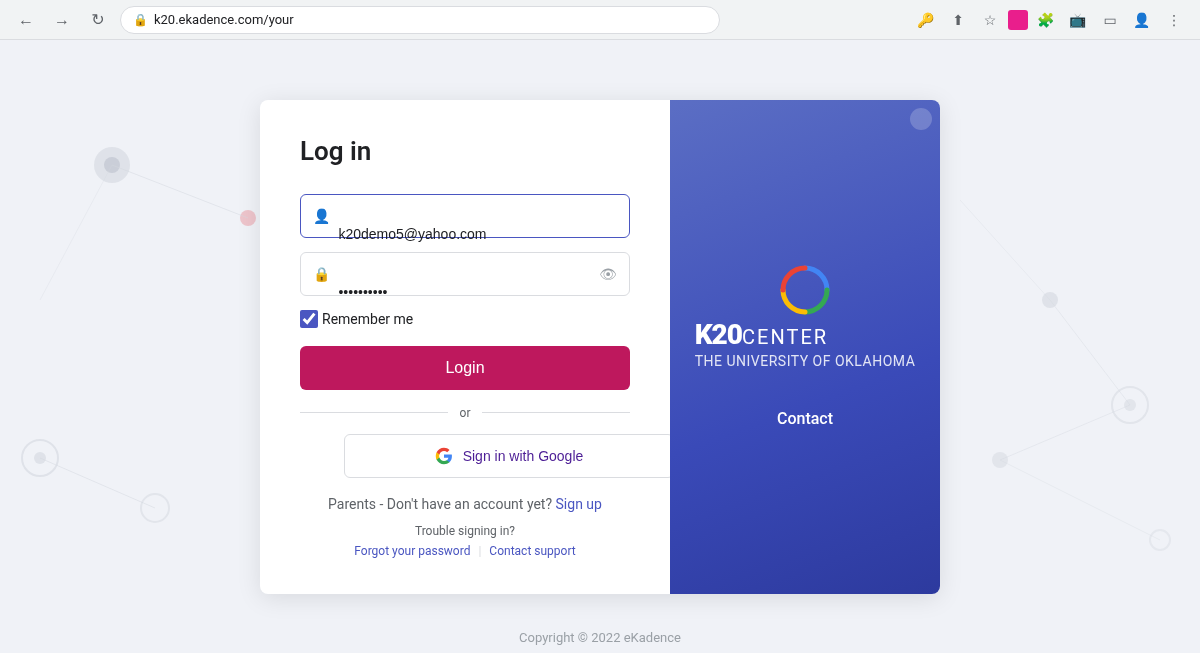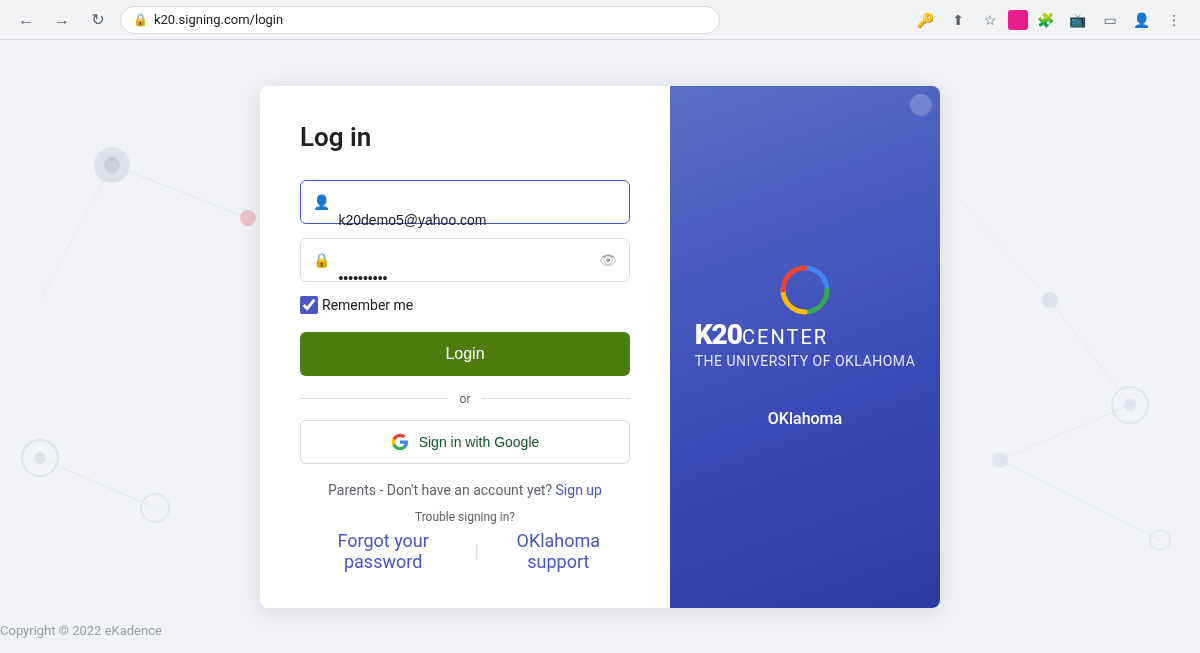--- a/index.html
+++ b/index.html
@@ -175,21 +175,21 @@
     }
     .remember-label {
       font-size: 14px;
       color: #202124;
     }
 
     
     .login-btn {
       width: 100%;
       height: 44px;
-      background: #4d7c0f;
+      background: #be185d;
       color: white;
       border: none;
       border-radius: 6px;
       font-size: 16px;
       font-weight: 500;
       cursor: pointer;
       margin-bottom: 16px;
     }
 
     
@@ -210,27 +210,28 @@
     }
 
     
     .google-btn {
       width: 100%;
       height: 44px;
       background: white;
       border: 1.5px solid #dadce0;
       border-radius: 6px;
       font-size: 14px;
-      color: #14532d;
+      color: #4c1d95;
       cursor: pointer;
       display: flex;
       align-items: center;
       justify-content: center;
       gap: 10px;
       margin-bottom: 18px;
+      margin-left: 44px;
     }
 
     .google-logo {
       width: 18px;
       height: 18px;
       flex-shrink: 0;
     }
 
     
     .parents-row {
@@ -252,21 +253,21 @@
     .trouble-title {
       font-size: 12px;
       color: #5f6368;
       margin-bottom: 6px;
     }
     .trouble-links {
       display: flex;
       align-items: center;
       justify-content: center;
       gap: 8px;
-      font-size: 18px;
+      font-size: 12px;
     }
     .trouble-link {
       color: #4a56c1;
       text-decoration: none;
       cursor: pointer;
     }
     .trouble-separator {
       color: #dadce0;
     }
 
@@ -313,43 +314,44 @@
       right: 8px;
       width: 22px;
       height: 22px;
       border-radius: 50%;
       background: rgba(255,255,255,0.2);
     }
 
     
     .page-footer {
       position: absolute;
-      bottom: 15px;
+      bottom: 8px;
       left: 0; right: 0;
+      text-align: center;
       font-size: 13px;
       color: #9aa0a6;
       z-index: 1;
     }
 
     
     .logo-svg {
       width: 56px;
       height: 56px;
     }
   </style>
 </head>
 <body>
 
 <div class="browser-chrome">
   <button class="nav-btn">←</button>
   <button class="nav-btn">→</button>
   <button class="nav-btn">↻</button>
   <div class="address-bar">
     <span class="lock-icon">🔒</span>
-    <span>k20.signing.com/login</span>
+    <span>k20.ekadence.com/your</span>
   </div>
   <div class="chrome-actions">
     <button class="chrome-action-btn">🔑</button>
     <button class="chrome-action-btn">⬆</button>
     <button class="chrome-action-btn">☆</button>
     <div class="extension-icon"></div>
     <button class="chrome-action-btn">🧩</button>
     <button class="chrome-action-btn">📺</button>
     <button class="chrome-action-btn">▭</button>
     <button class="chrome-action-btn">👤</button>
@@ -435,21 +437,21 @@
       <div class="parents-row">
         <span>Parents - Don't have an account yet?</span>
         <a class="signup-link" href="#">Sign up</a>
       </div>
 
       <div class="trouble-section">
         <div class="trouble-title">Trouble signing in?</div>
         <div class="trouble-links">
           <a class="trouble-link" href="#">Forgot your password</a>
           <span class="trouble-separator">|</span>
-          <a class="trouble-link" href="#">OKlahoma support</a>
+          <a class="trouble-link" href="#">Contact support</a>
         </div>
       </div>
 
     </div>
 
     <div class="right-panel">
       <div class="corner-circle"></div>
 
       <svg class="logo-svg" viewBox="0 0 56 56">
 
@@ -465,21 +467,21 @@
         <div>
           <div class="k20-text">
             <span style="font-size:28px;font-weight:900;letter-spacing:-1px;">K20</span><span style="font-size:20px;font-weight:400;letter-spacing:2px;">CENTER</span>
           </div>
           <div class="k20-subtitle">THE UNIVERSITY OF OKLAHOMA</div>
         </div>
       </div>
 
       <div class="k20-org-name">
         <br>
-        <span>OKlahoma</span>
+        <span>Contact</span>
       </div>
     </div>
 
   </div>
 
 </div>
 
 <div class="page-footer">
   <span>Copyright © 2022 eKadence</span>
 </div>

